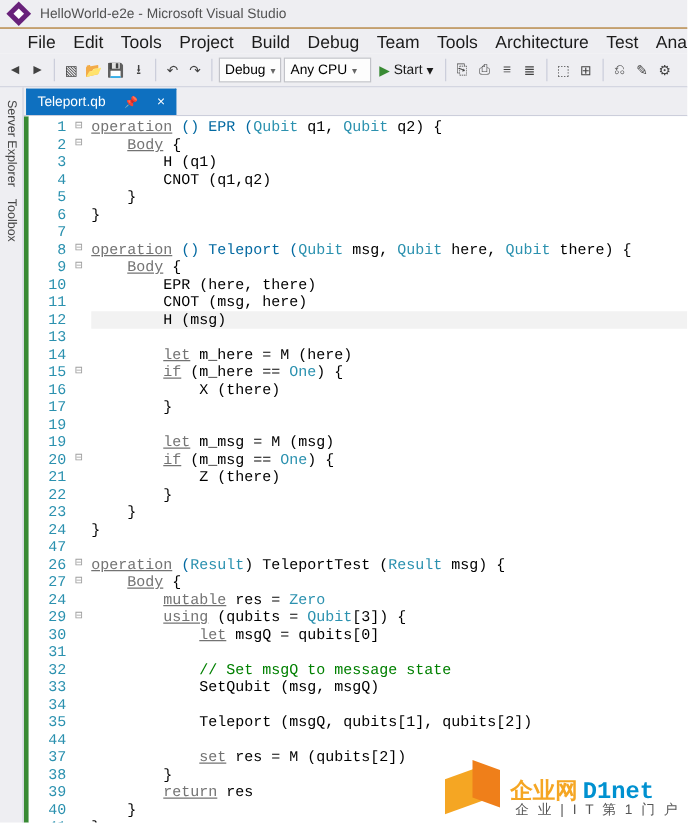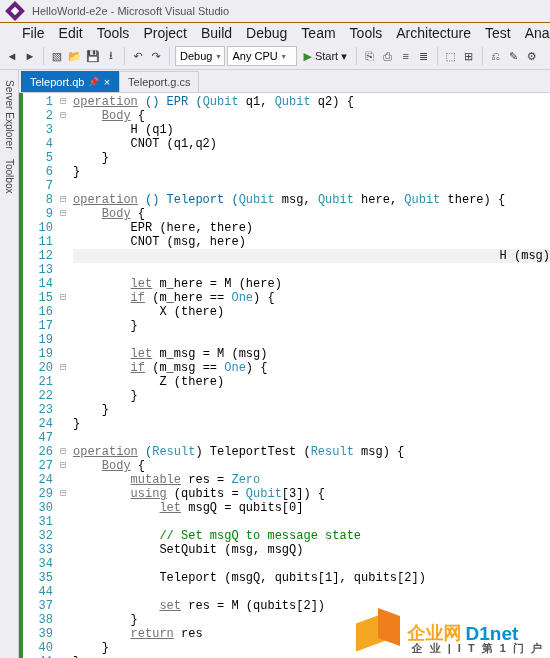--- a/index.html
+++ b/index.html
@@ -101,21 +101,21 @@
     background:#eeeef2;
     border-bottom:1px solid #cccedb;
     padding-left:2px;
     gap:0;
   }
   .tab {
     height:20px;
     padding:0 8px;
     display:flex;
     align-items:center;
-    gap:4px;
+    gap:15px;
     font-size:11px;
     border:1px solid #cccedb;
     border-bottom:none;
     background:#eeeef2;
     color:#444;
   }
   .tab.active {
     background:#0e70c0;
     color:#fff;
     border-color:#0e70c0;
@@ -155,21 +155,21 @@
     user-select:none;
   }
   .codecol {
     flex:1;
     padding:2px 0 0 4px;
     white-space:pre;
     color:#000;
     position:relative;
   }
   .ln { height:14px; }
-  .ln.hl { background:#f2f2f2;text-align:right; }
+  .ln.hl { background:#f2f2f2; }
   .kw  { color:#737373;text-decoration:underline; }
   .cm  { color:#008000; }
   .op  { color:#0369a1; }
   .id  { color:#000; }
   .qtype { color:#2b91af; }
   
   .watermark {
     position:absolute;
     right:6px;
     bottom:4px;
@@ -185,23 +185,23 @@
   .wm-cube .face1{position:absolute;left:0;top:10px;width:30px;height:28px;background:#f5a623;transform:skewY(-20deg);} 
   .wm-cube .face2{position:absolute;left:22px;top:4px;width:22px;height:30px;background:#ef7f1a;transform:skewY(20deg);} 
   .wm-big {
     font-size:19px;
     font-weight:600;
     color:#0091d0;
     display:flex;
     align-items:flex-end;
   }
   .wm-big .d{color:#0091d0;}
-  .wm-sub { font-size:11px; color:#555; letter-spacing:2px; margin-left:4px;font-weight:bold;}
+  .wm-sub { font-size:11px; color:#555; letter-spacing:2px; margin-left:4px;}
   .wm-txt {display:flex;flex-direction:column;align-items:flex-start; line-height:1;}
-  .wm-top {display:flex;gap:4px;}
+  .wm-top {display:flex;align-items:flex-end;gap:4px;font-family:Liberation Mono, monospace;}
   .wm-orange{font-size:18px;font-weight:700;color:#f5a623;}
 </style>
 </head>
 <body>
 
 <div class="titlebar">
   <div class="vs-logo"></div>
   <span>HelloWorld-e2e - Microsoft Visual Studio</span>
 </div>
 
@@ -264,23 +264,20 @@
   <div class="sidetabs" id="sidetabs">
       <div class="vtab">Server Explorer</div>
       <div class="vtab">Toolbox</div>
     </div>
   <div class="editor-wrap">
     <div class="tabs" id="tabs">
         <div class="tab active">
           <span>Teleport.qb</span>
           <span class="pin">📌</span>
           <span class="close">×</span>
-        </div>
-        <div class="tab">
-          <span>Teleport.g.cs</span>
         </div>
       </div>
     <div class="code">
       <div class="left-marker"></div>
       <div class="gutter" id="gutter">
           <div class="ln">1</div>
           <div class="ln">2</div>
           <div class="ln">3</div>
           <div class="ln">4</div>
           <div class="ln">5</div>

